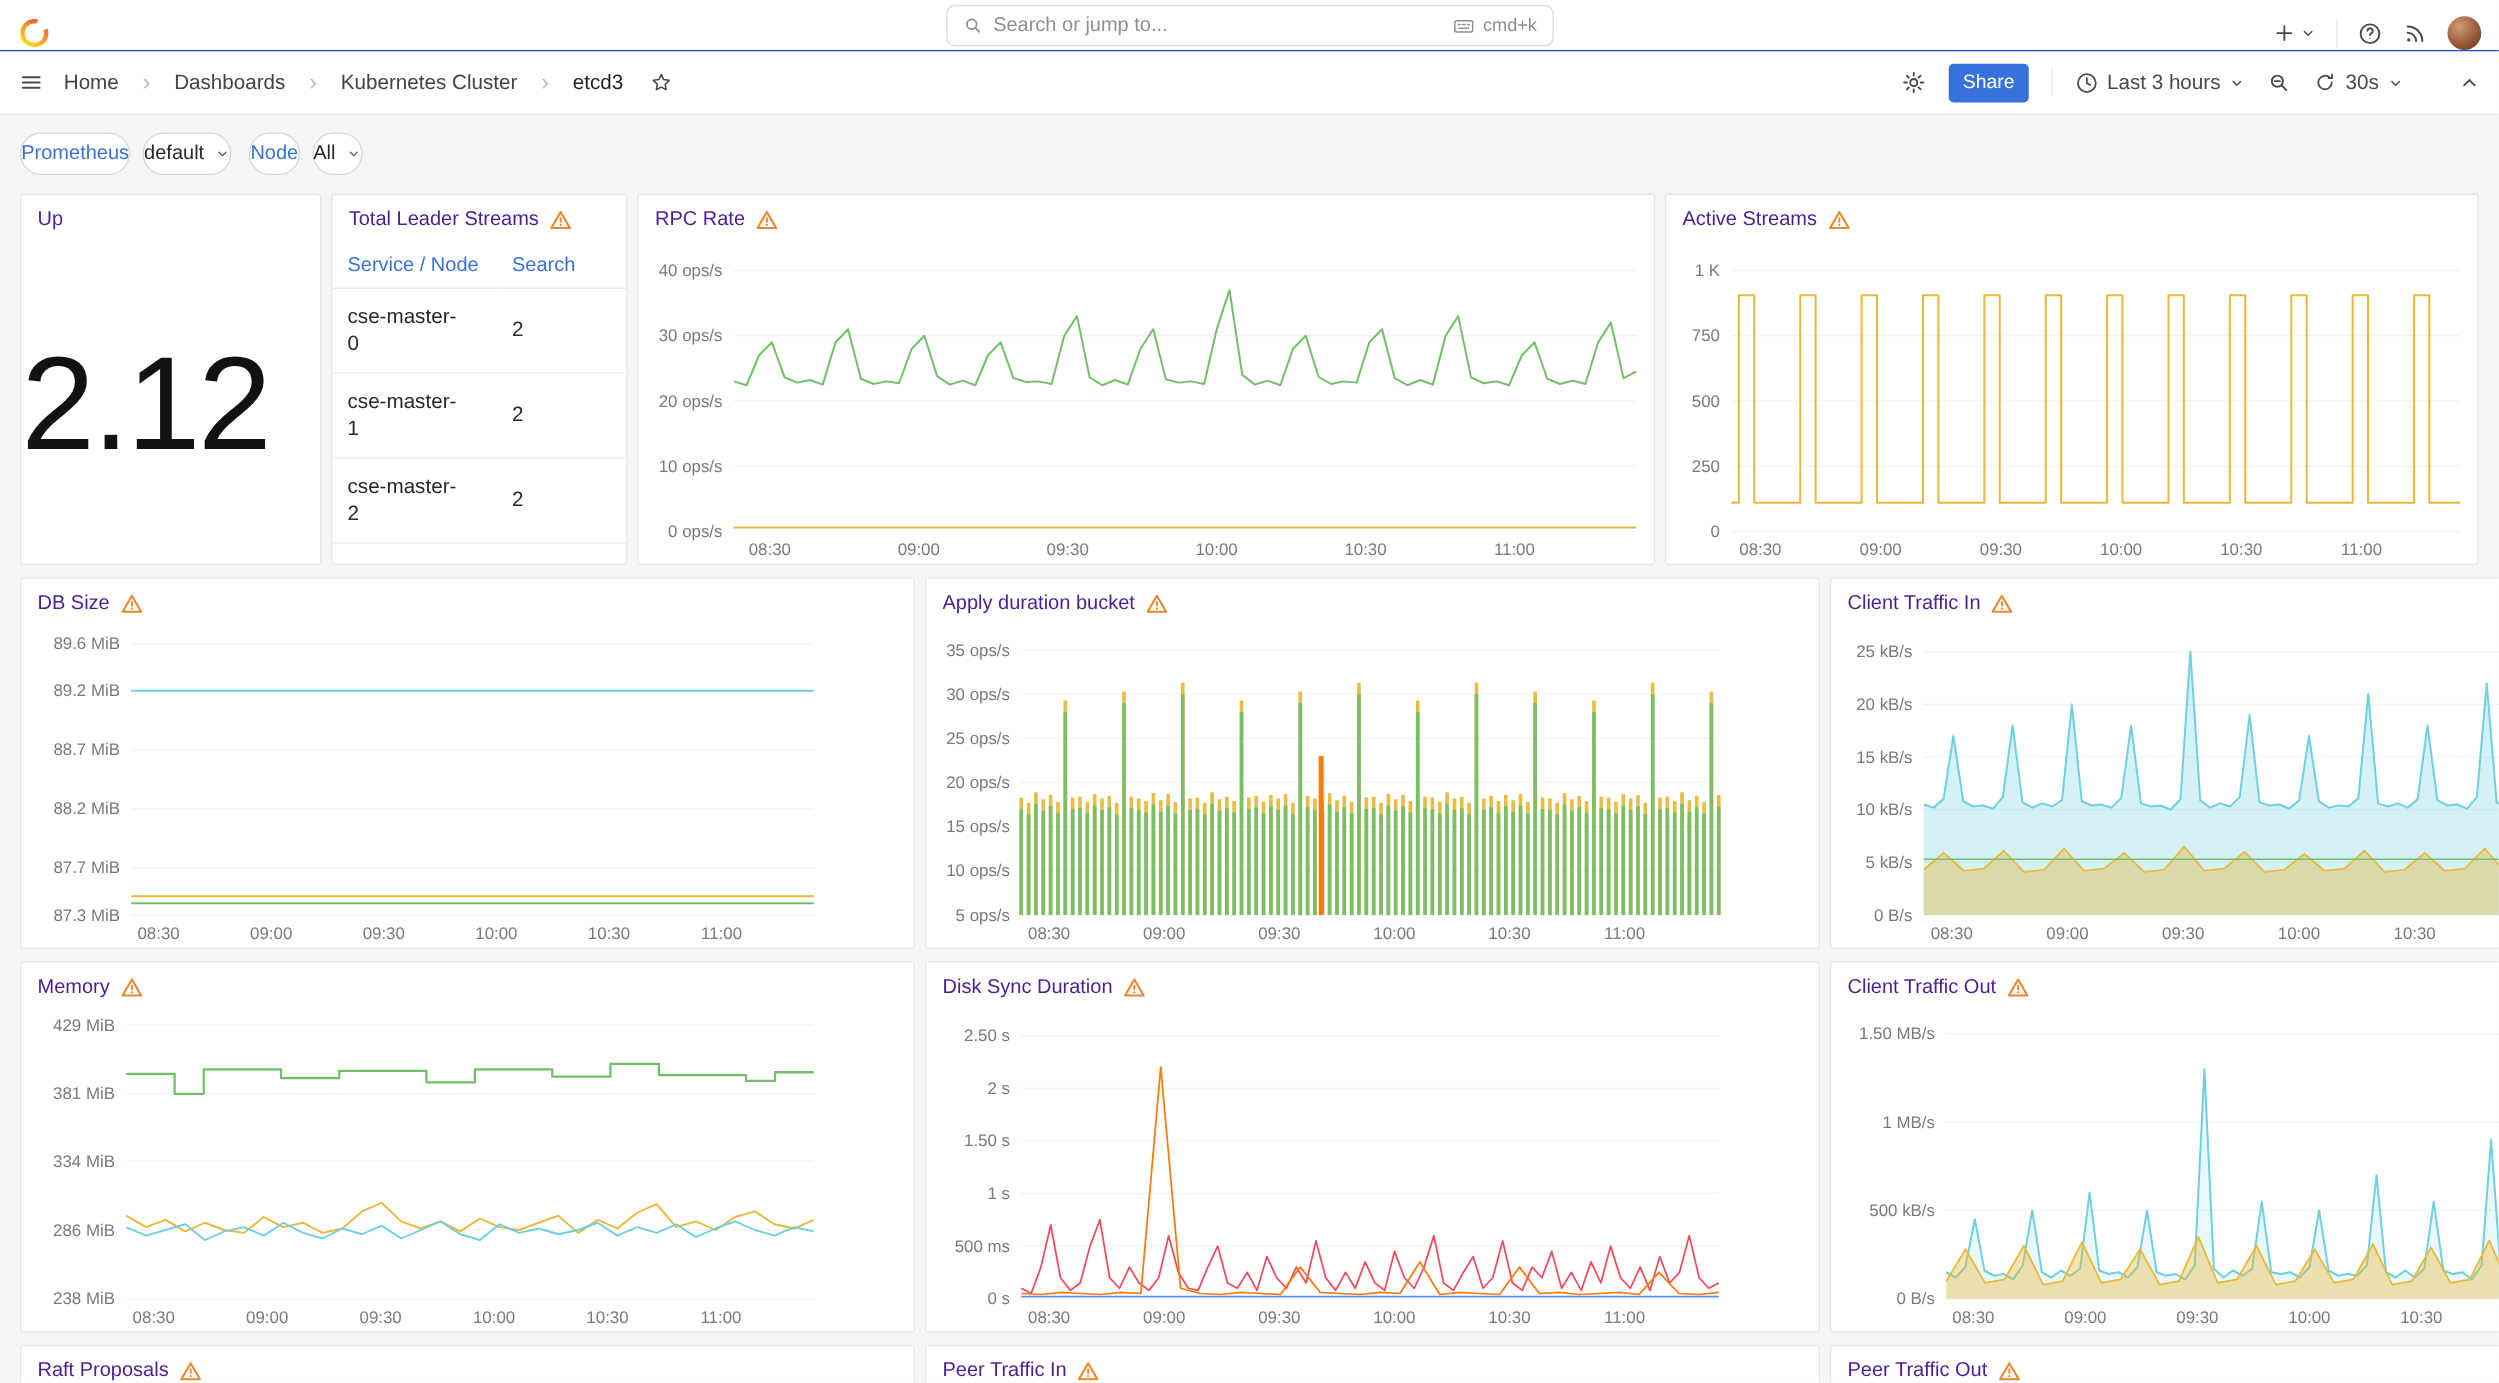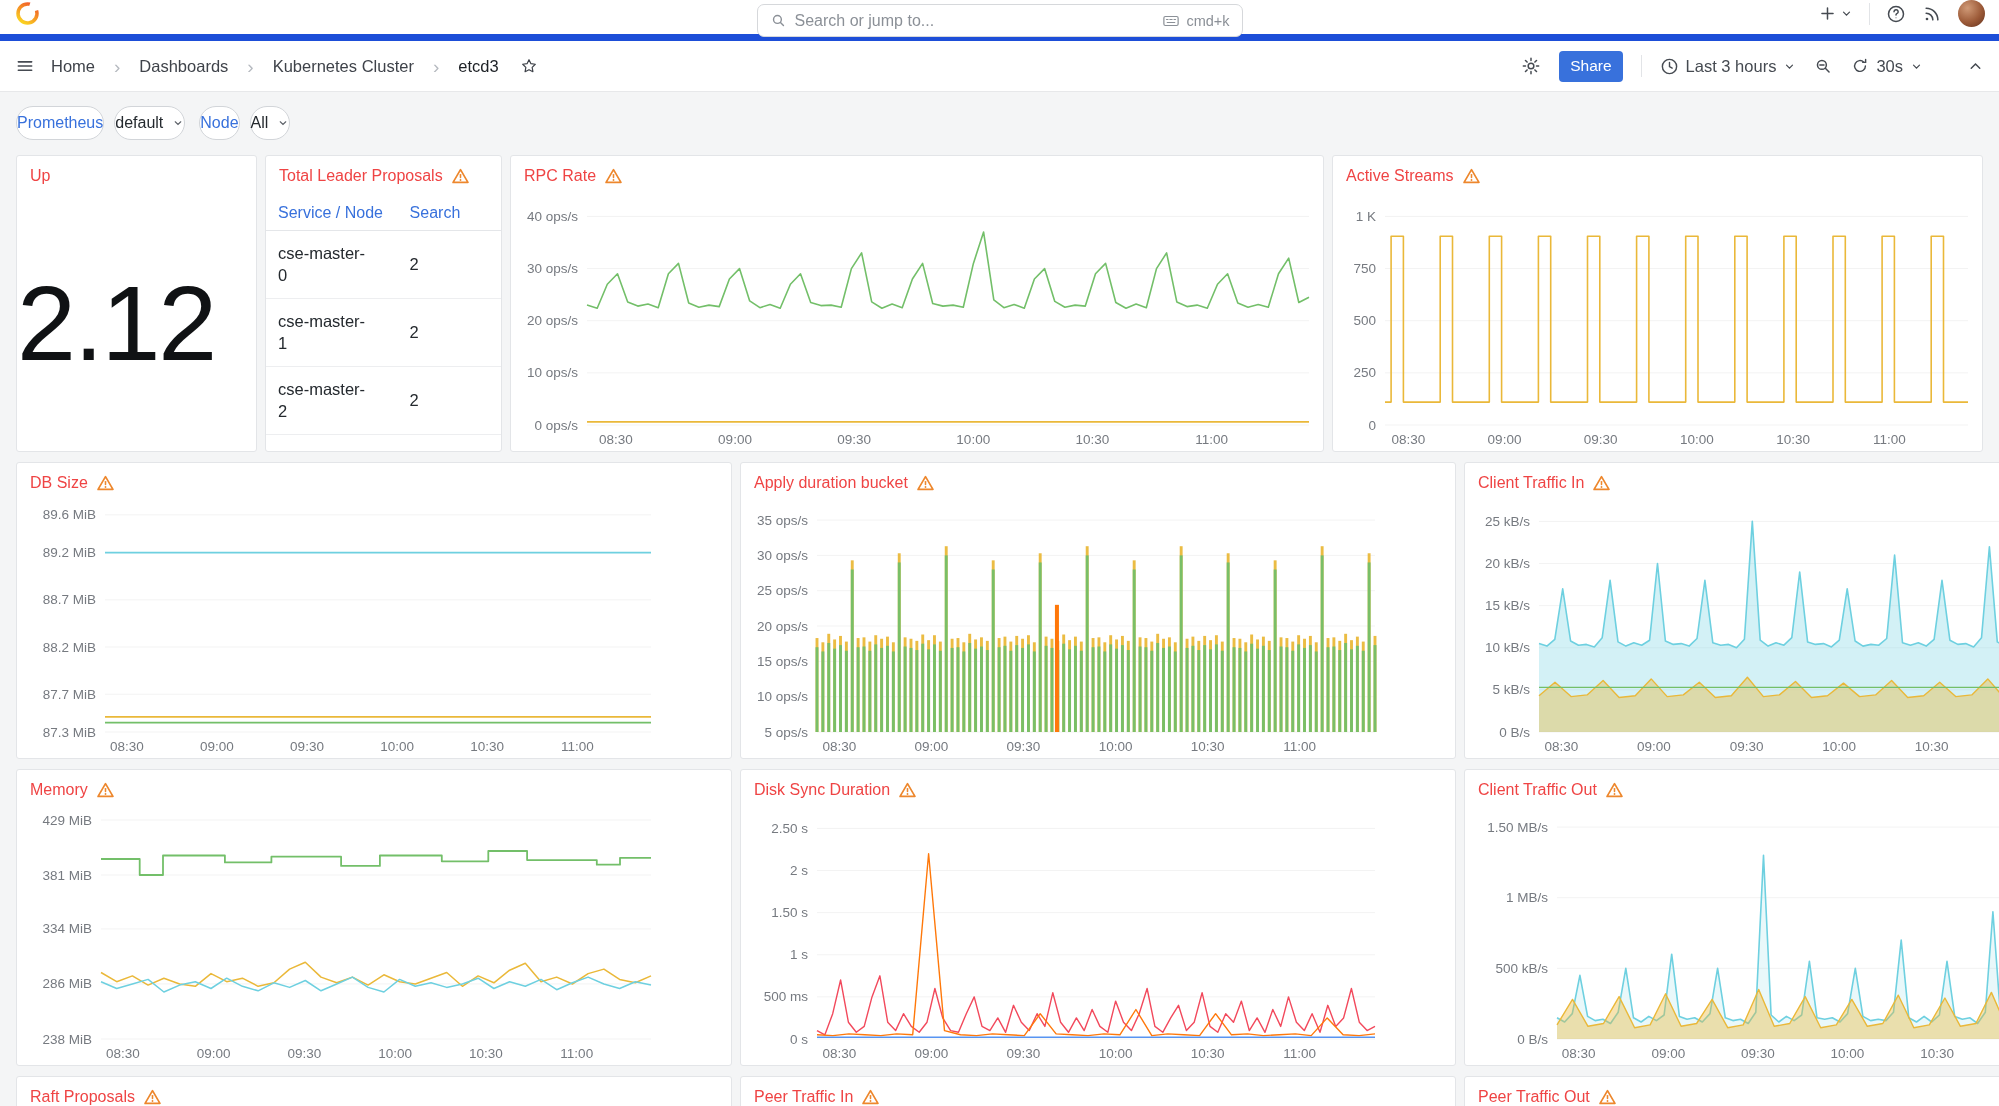--- a/index.html
+++ b/index.html
@@ -1,20 +1,20 @@
 <!DOCTYPE html>
 <html><head>
 <meta charset="utf-8">
 <style>
   *{box-sizing:border-box;margin:0;padding:0}
   html,body{width:1999px;height:1106px;overflow:hidden}
   body{background:#f4f5f6;font-family:"Liberation Sans",sans-serif;color:#24292e}
   svg{display:block}
   
-  .topbar{height:41px;background:#fff;border-bottom:7px solid #1d4ed8;display:flex;align-items:flex-start;padding:0 14px;position:relative;z-index:5}
+  .topbar{height:41px;background:#fff;border-bottom:1px solid #1d4ed8;display:flex;align-items:flex-end;padding:0 14px;position:relative;z-index:5}
   .search{position:absolute;left:50%;top:4px;transform:translateX(-50%);width:486px;height:33px;border:1px solid #d6d8db;border-radius:7px;display:flex;align-items:center;gap:8px;padding:0 12px;background:#fff;color:#8b9097}
   .search input{border:0;outline:0;flex:1;font-size:16px;color:#24292e;background:transparent;font-family:inherit}
   .search input::placeholder{color:#8b9097}
   .kbd{display:flex;align-items:center;gap:6px;color:#8b9097;font-size:14.5px;white-space:nowrap}
   .top-actions{margin-left:auto;display:flex;align-items:center;gap:16px;color:#454a51}
   .iconbtn{background:none;border:0;display:flex;align-items:center;gap:3px;color:#454a51;cursor:pointer;font-family:inherit;font-size:16.5px}
   .vdiv{width:1px;height:22px;background:#e2e4e7}
   .avatar{width:27px;height:27px;border-radius:50%;background:radial-gradient(circle at 35% 30%,#d09a77,#9c5a38 55%,#61301c)}
   
   .navbar{height:51px;background:#fff;border-bottom:1px solid #e7e8ea;display:flex;align-items:center;padding:0 15px;gap:16px}
@@ -32,21 +32,21 @@
   .pill{height:34px;border:1px solid #d2d5d9;border-radius:17px;background:#fff;display:flex;align-items:center;padding:0 0;font-size:16px;gap:9px;cursor:pointer;white-space:nowrap}
   .pill.link{color:#3871dc}
   .gap-l{margin-left:4px}
   .caret{color:#5c6168}
   
   .grid-row{display:flex;gap:8px;margin:0 16px 10px}
   .row1{margin-top:15px}
   .grid-row .panel{height:297px}
   .panel{background:#fff;border:1px solid #e3e5e8;border-radius:3px;overflow:hidden;flex:none}
   .ph{height:40px;display:flex;align-items:center;gap:9px;padding:0 13px;cursor:pointer}
-  .ph h2{font-size:16px;font-weight:500;color:#ef4444;white-space:nowrap;overflow:hidden}
+  .ph h2{font-size:16px;font-weight:500;color:#4c1d95;white-space:nowrap;overflow:hidden}
   .warn{display:flex;align-items:center;flex:none}
   .chart{height:255px;position:relative}
   .stat-body{height:255px;display:flex;align-items:center;}
   .stat-value{font-size:106px;font-weight:500;color:#101214;letter-spacing:-2px}
   .tbl{width:100%;border-collapse:collapse;font-size:16.5px;table-layout:fixed}
   .tbl th{color:#3871dc;text-align:left;font-weight:500;padding:8px 12px;border-bottom:1px solid #e4e6e9;font-size:16px;cursor:pointer}
   .tbl th:first-child{width:56%}
   .tbl td{padding:6px 12px;border-bottom:1px solid #edeef0;height:68px;white-space:pre-line;line-height:1.3;vertical-align:middle}
   .wu{width:241px}.wl{width:237px}.wr{width:814px}.wa{width:651px}.wh{width:716px}.whr{width:651px}
 </style>
@@ -196,21 +196,21 @@
     <header class="ph">
       <h2>Up</h2>
     </header>
     <div class="stat-body">
       <span class="stat-value">2.12</span>
     </div>
   </section>
 
   <section class="panel wl">
     <header class="ph">
-      <h2>Total Leader Proposals</h2>
+      <h2>Total Leader Streams</h2>
       <span class="warn">
         <svg width="17" height="16" viewBox="0 0 24 22">
             <path d="M12 2 22.5 20 H1.5 Z" fill="none" stroke="#ED872D" stroke-width="2.4" stroke-linejoin="round"></path>
             <rect x="10.9" y="8" width="2.2" height="6" rx="1" fill="#ED872D"></rect>
             <circle cx="12" cy="16.6" r="1.3" fill="#ED872D"></circle>
           </svg>
       </span>
     </header>
     <table class="tbl">
       <thead>

